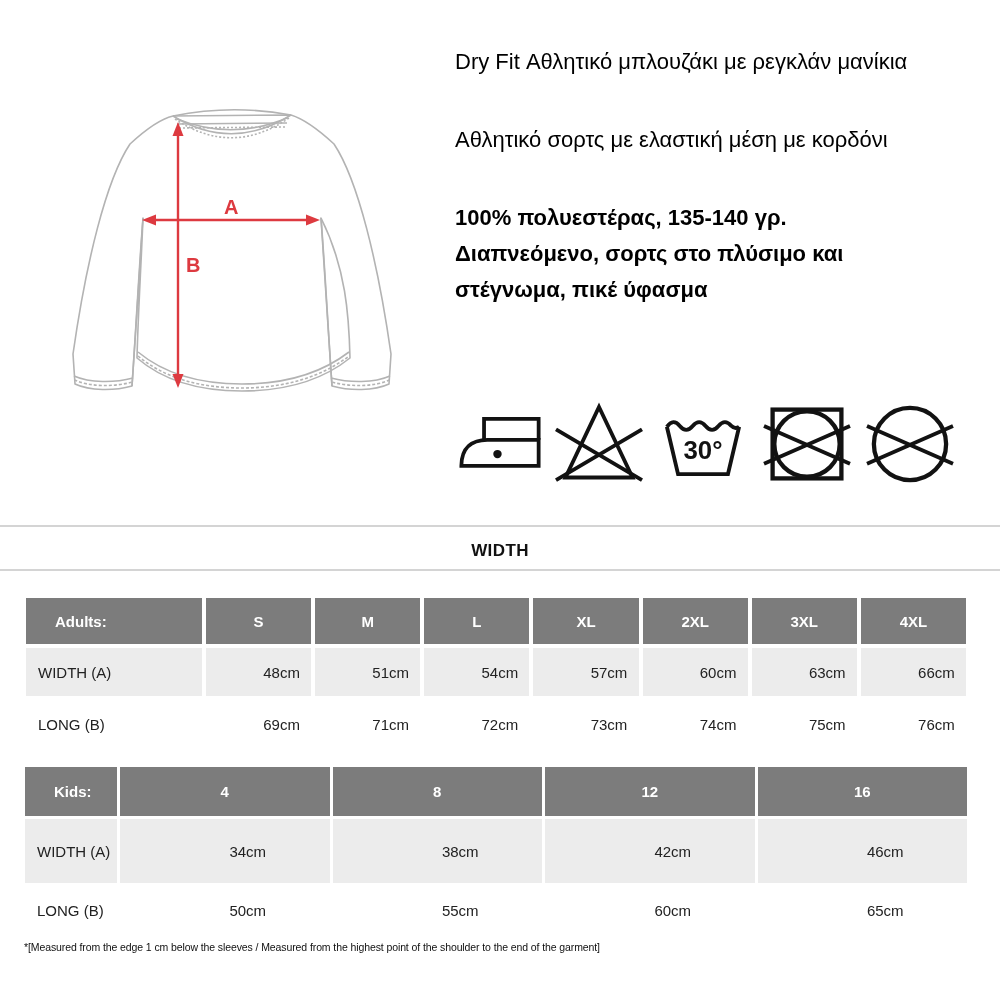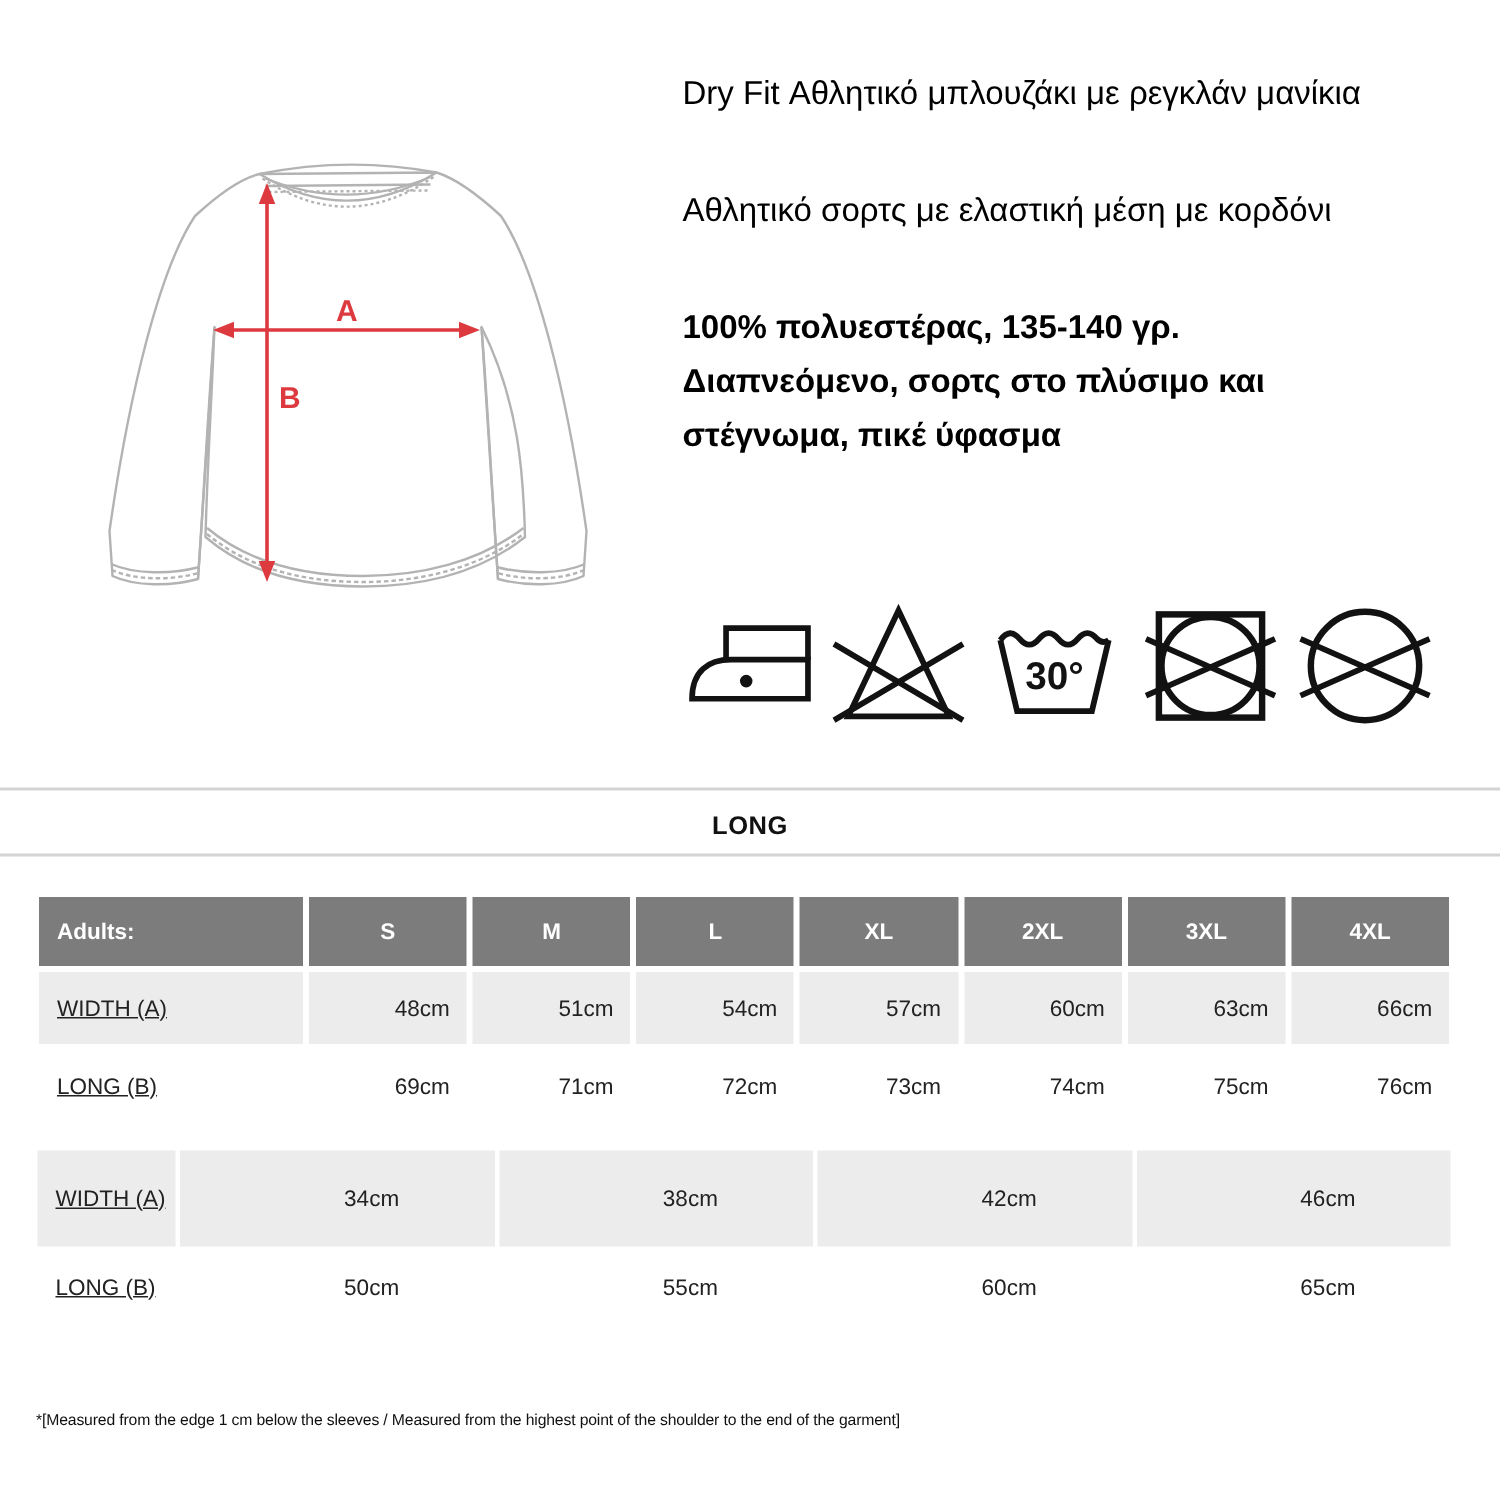--- a/index.html
+++ b/index.html
@@ -22,23 +22,23 @@
   .divider{position:absolute;left:0;width:1000px;height:2px;background:#d4d4d4;}
   .divider.top{top:525px;}
   .divider.bottom{top:569px;}
   .sizes-title{position:absolute;left:0;top:541px;width:1000px;text-align:center;
     font-size:17px;font-weight:bold;letter-spacing:.4px;color:#111;}
   
   table.sizes{position:absolute;left:22px;width:948px;border-collapse:separate;table-layout:fixed;}
   table.adults{top:594px;border-spacing:4px;}
   table.kids{top:764px;border-spacing:3px;}
   table.sizes th{background:#7c7c7c;color:#ffffff;font-weight:bold;font-size:15px;text-align:center;}
-  table.sizes th.rowhead{text-align:left;padding-left:12px;}
+  table.sizes th.rowhead{text-align:left;padding-left:29px;}
   table.sizes td{font-size:15px;color:#222;text-align:center;padding-left:47px;}
-  table.sizes td.rowhead{text-align:left;padding-left:12px;text-decoration:underline;}
+  table.sizes td.rowhead{text-align:left;padding-left:12px;}
   table.sizes tr.alt td{background:#ececec;}
   table.adults th{height:44px;}
   table.adults td{height:46px;}
   table.kids th{height:47px;}
   table.kids tr.alt td{height:62px;}
   table.kids tr.plain td{height:46px;}
   
   .footnote{position:absolute;left:24px;top:941px;font-size:10.5px;color:#101010;letter-spacing:-0.1px;text-align:center;}
 </style>
 </head>
@@ -128,21 +128,21 @@
       <circle class="care-stroke" cx="50" cy="50" r="38"></circle>
       <path class="care-thin" d="M0 29 L100 73 M0 73 L100 29"></path>
     </svg>
     <svg width="92" height="86" viewBox="0 0 100 100">
       <circle class="care-stroke" cx="50" cy="50" r="42"></circle>
       <path class="care-thin" d="M0 29 L100 73 M0 73 L100 29"></path>
     </svg>
   </div>
 
   <div class="divider top"></div>
-  <div class="sizes-title">LONG</div>
+  <div class="sizes-title">WIDTH</div>
   <div class="divider bottom"></div>
 
   <table class="sizes adults">
     <colgroup>
         <col style="width:176px">
         <col>
         <col>
         <col>
         <col>
         <col>
@@ -185,20 +185,27 @@
 
   <table class="sizes kids">
     <colgroup>
         <col style="width:92px">
         <col>
         <col>
         <col>
         <col>
       </colgroup>
     <tbody>
+        <tr>
+      <th class="rowhead">Kids:</th>
+      <th>4</th>
+      <th>8</th>
+      <th>12</th>
+      <th>16</th>
+    </tr>
     <tr class="alt">
       <td class="rowhead">WIDTH (A)</td>
       <td>34cm</td>
       <td>38cm</td>
       <td>42cm</td>
       <td>46cm</td>
     </tr>
     <tr class="plain">
       <td class="rowhead">LONG (B)</td>
       <td>50cm</td>

